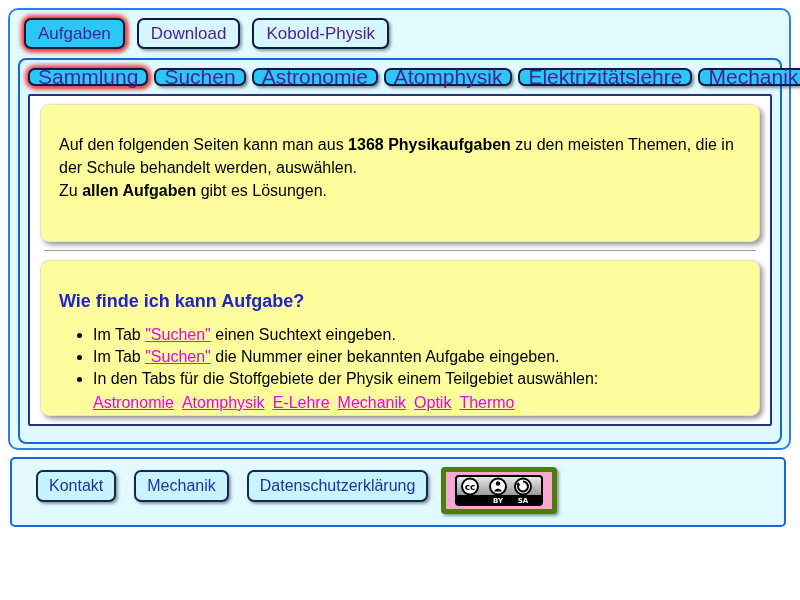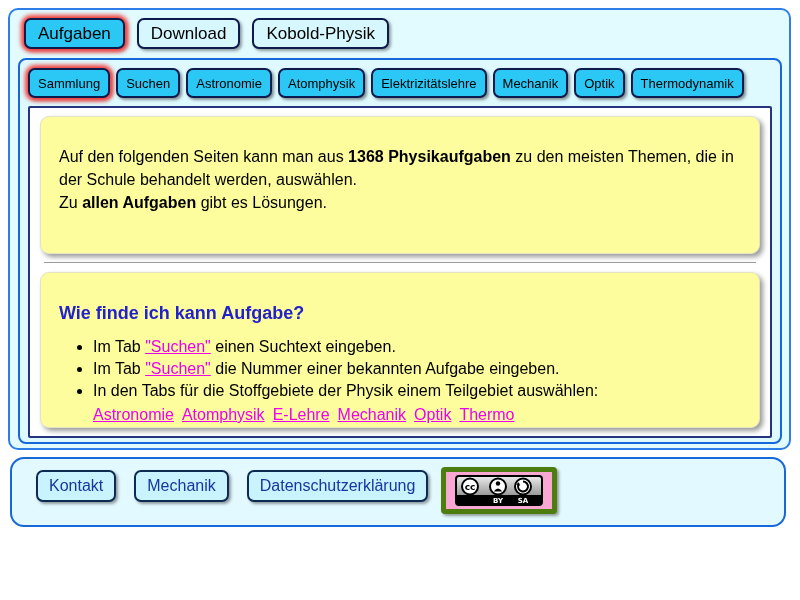--- a/index.html
+++ b/index.html
@@ -6,32 +6,32 @@
   html,body { margin:0; padding:0; background:#ffffff; width:800px; height:600px;
               font-family:"Liberation Sans", sans-serif; }
 
   
   .outer { position:absolute; left:8px; top:8px; width:783px; height:442px;
            background:#e2fbff; border:2px solid #2e7de9; border-radius:10px; }
 
   
   .top-tabs { display:flex; gap:12px; padding:8px 0 0 14px; }
   .tab { display:inline-flex; align-items:center; height:31px; padding:0 12px;
-         font-size:17px; color:#000000; border:2px solid #0d1b4c; border-radius:7px;
+         font-size:17px; color:#4c1d95; border:2px solid #0d1b4c; border-radius:7px;
          cursor:pointer; white-space:nowrap; }
   .tab-inactive { background:#d7f7fe; box-shadow:2px 2px 3px rgba(40,40,40,.45); }
   .tab-cyan     { background:#2bc7f5; box-shadow:2px 2px 3px rgba(40,40,40,.5); }
   .tab-active-glow { background:#2bc7f5;
          box-shadow:0 0 4px 3px #f5413d, 2px 2px 4px rgba(120,0,0,.5); }
 
   
   .inner { margin:9px 0 0 8px; width:764px; height:386px;
            background:#defaff; border:2px solid #1668d9; border-radius:8px; }
   .sub-tabs { display:flex; gap:6px; padding:8px 0 0 8px; }
-  .sub-tabs .tab { font-size:13px; height:30px; padding:0 8px; }
+  .sub-tabs .tab { font-size:21px; height:18px; padding:0 8px; }
 
   
   .panel { margin:8px; height:332px; background:#ffffff;
            border:2px solid #26337f; border-radius:2px; overflow:hidden; }
 
   .ybox { margin:8px 10px; background:#fdfd9d; border:1px solid #e4e4c4;
           border-radius:9px; box-shadow:3px 3px 5px #9a9a9a; padding:28px 18px; }
   .ybox p { margin:0; font-size:16px; line-height:23px; color:#000; }
   .ybox p.gap-above { margin-top:15px; }
 
@@ -41,21 +41,21 @@
   .howto-heading { font-size:18px; font-weight:bold; color:#2222cc; margin:2px 0 12px 0; }
   .howto-list { margin:0; padding-left:34px; }
   .howto-list li { font-size:16px; line-height:22px; color:#000; margin:0; }
   .topic-row { margin-top:2px; }
 
   a.mlink { color:#ee00ee; text-decoration:underline; cursor:pointer; }
   .topic-row a.mlink { margin-right:8px; }
 
   
   .footer { position:absolute; left:10px; top:457px; width:776px; height:70px;
-            background:#e2f9ff; border:2px solid #1668d9; border-radius:14px;
+            background:#e2f9ff; border:2px solid #1668d9; border-radius:5px;
             display:flex; align-items:flex-start; gap:18px; padding:11px 0 0 24px; }
   .fbtn { display:inline-flex; align-items:center; height:32px; padding:0 11px;
           font-size:16px; color:#15379e; background:#c9f3fe;
           border:2px solid #0d2a52; border-radius:7px; cursor:pointer;
           box-shadow:2px 2px 3px rgba(40,40,40,.45); white-space:nowrap; }
   .cc-btn { margin-left:-5px; margin-top:-3px; background:#f9a8d4;
             border:5px solid #4d7c0f; border-radius:4px; padding:3px 9px;
             box-shadow:2px 2px 3px rgba(40,40,40,.45); cursor:pointer; line-height:0; }
 </style>
 </head>

